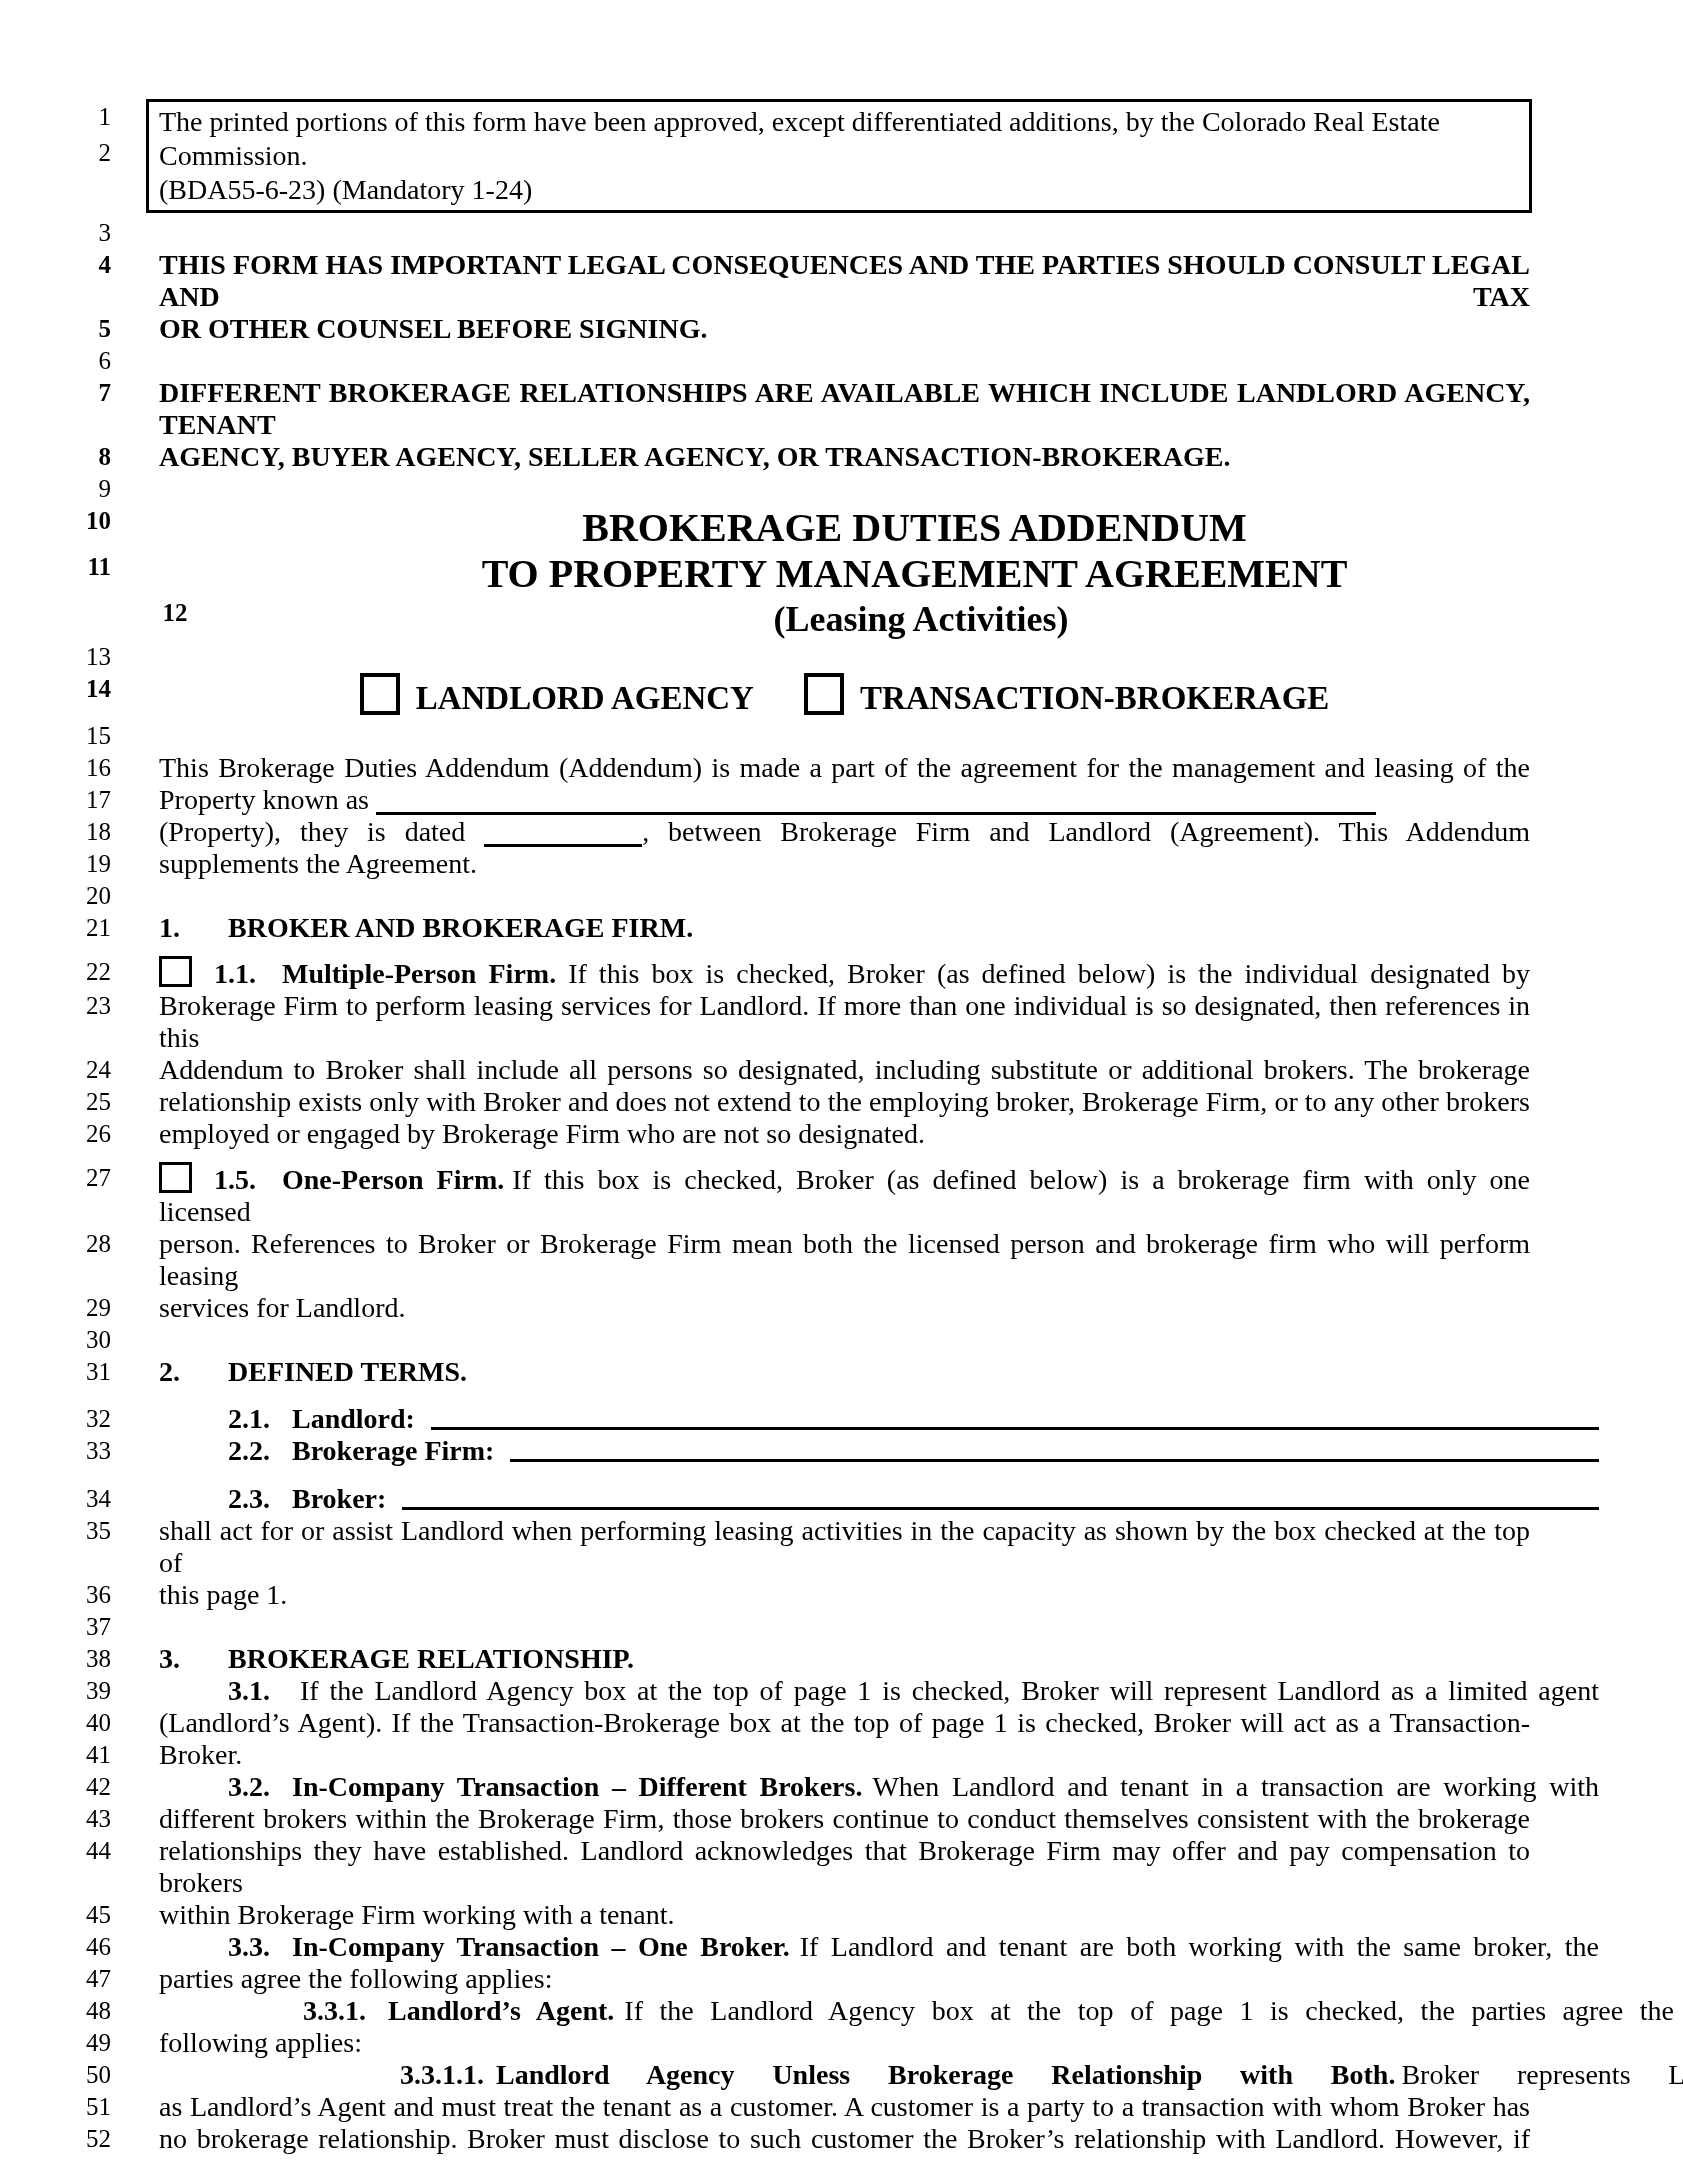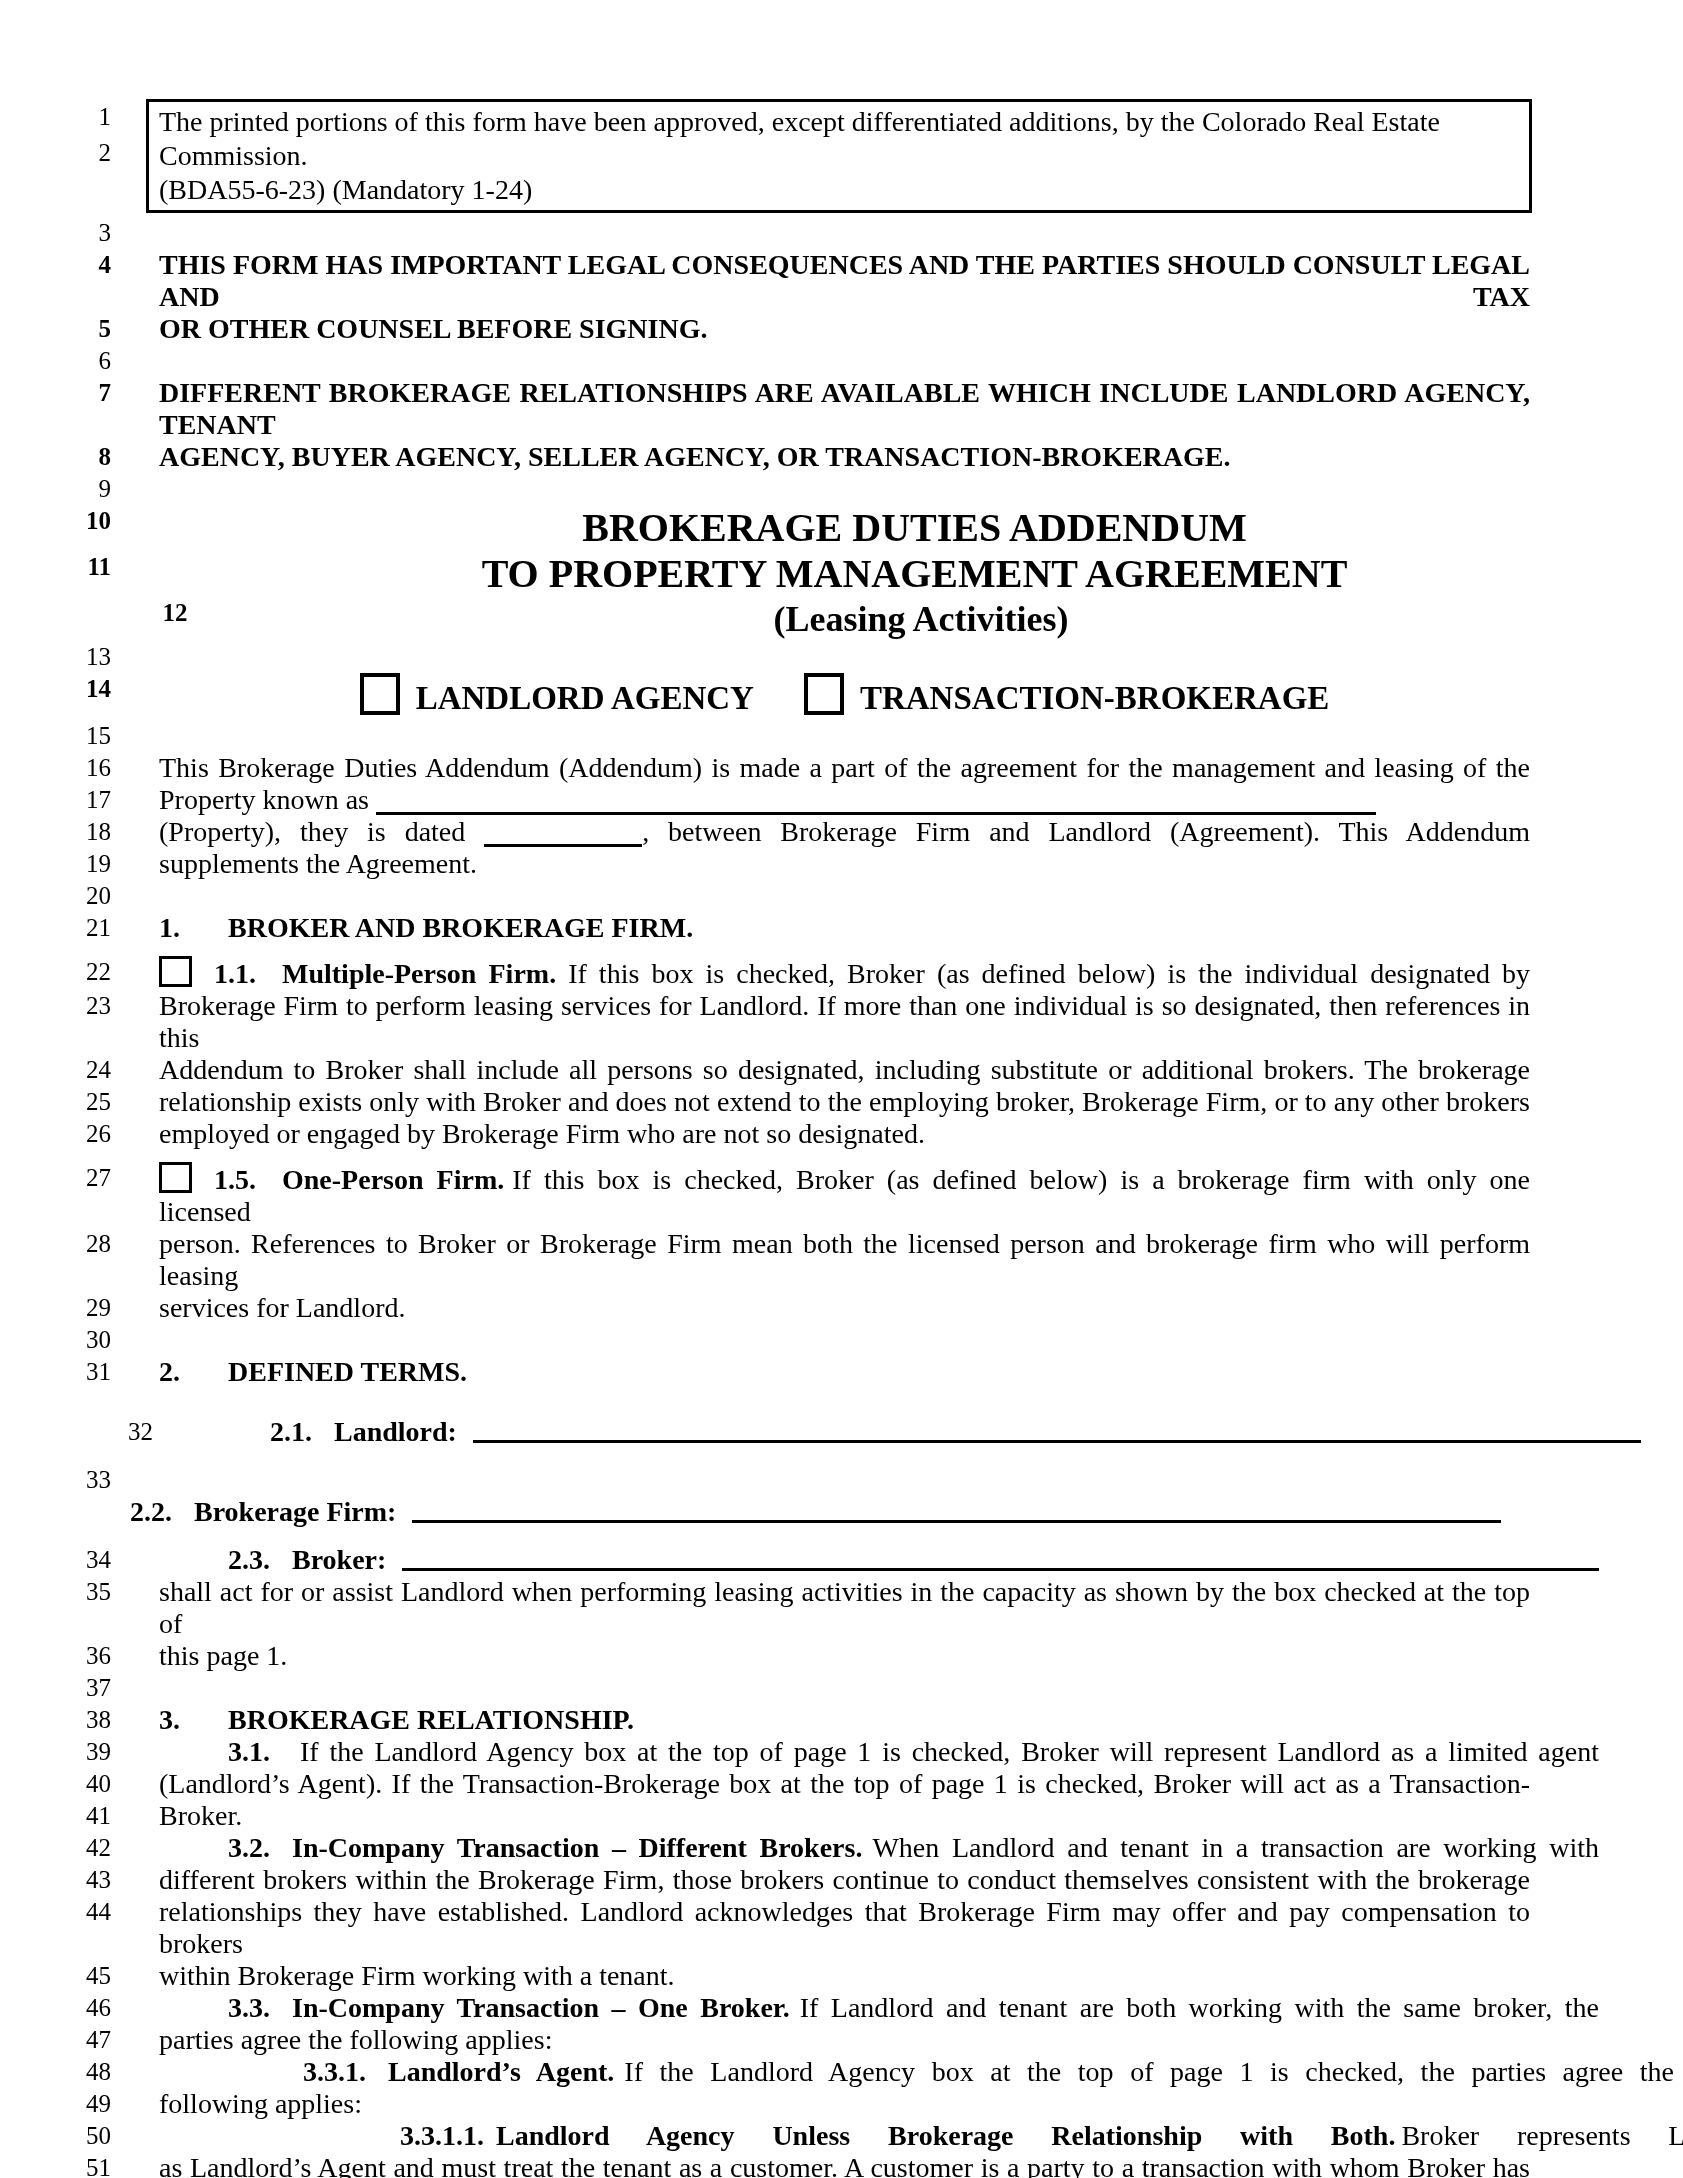--- a/index.html
+++ b/index.html
@@ -212,32 +212,32 @@
         <div class="row">
           <div class="num">30</div>
           <div class="gap"></div>
           <div class="content"></div>
         </div>
         <div class="row">
           <div class="num">31</div>
           <div class="gap"></div>
           <div class="content"><span class="bold">2.</span><span class="tab" style="width: 48px;"></span><span class="bold">DEFINED TERMS.</span></div>
         </div>
-        <div class="row" style="margin-top: 28px; justify-content: center;">
+        <div class="row" style="margin-top: 15px;">
           <div class="num">32</div>
           <div class="gap"></div>
           <div class="content flexline" style="padding-left: 69px;">
             <span class="bold">2.1.</span>
             <span class="tab" style="width: 22px;"></span>
             <span class="bold">Landlord:</span>
             <span class="tab" style="width: 16px;"></span>
             <span class="blank fill"></span>
           </div>
         </div>
-        <div class="row" style="margin-top: 16px; flex-direction: column;">
+        <div class="row" style="">
           <div class="num">33</div>
           <div class="gap"></div>
           <div class="content flexline" style="padding-left: 69px;">
             <span class="bold">2.2.</span>
             <span class="tab" style="width: 22px;"></span>
             <span class="bold">Brokerage Firm:</span>
             <span class="tab" style="width: 16px;"></span>
             <span class="blank fill"></span>
           </div>
         </div>

